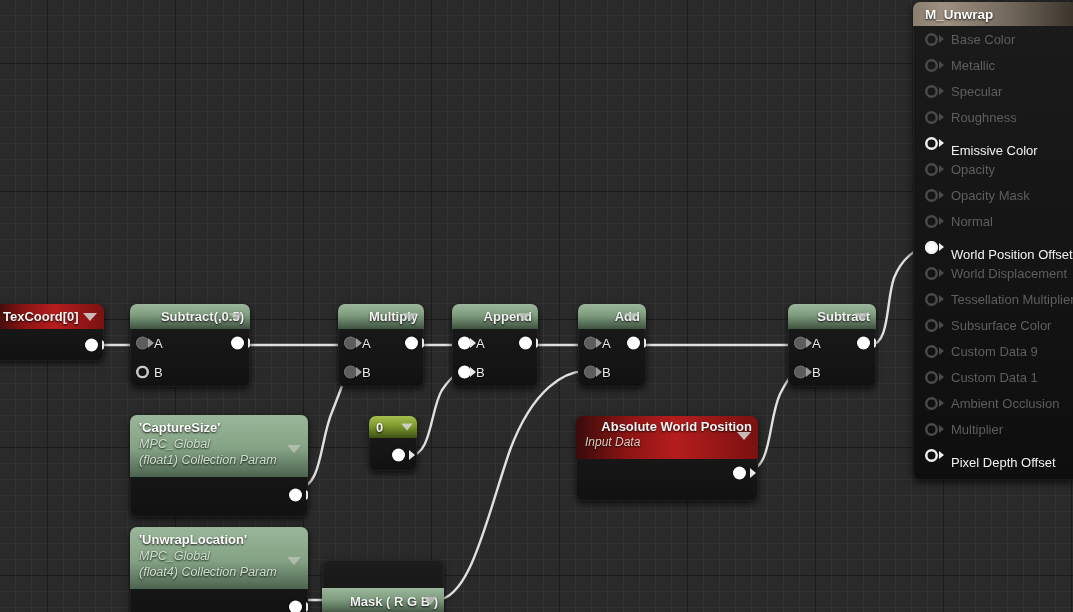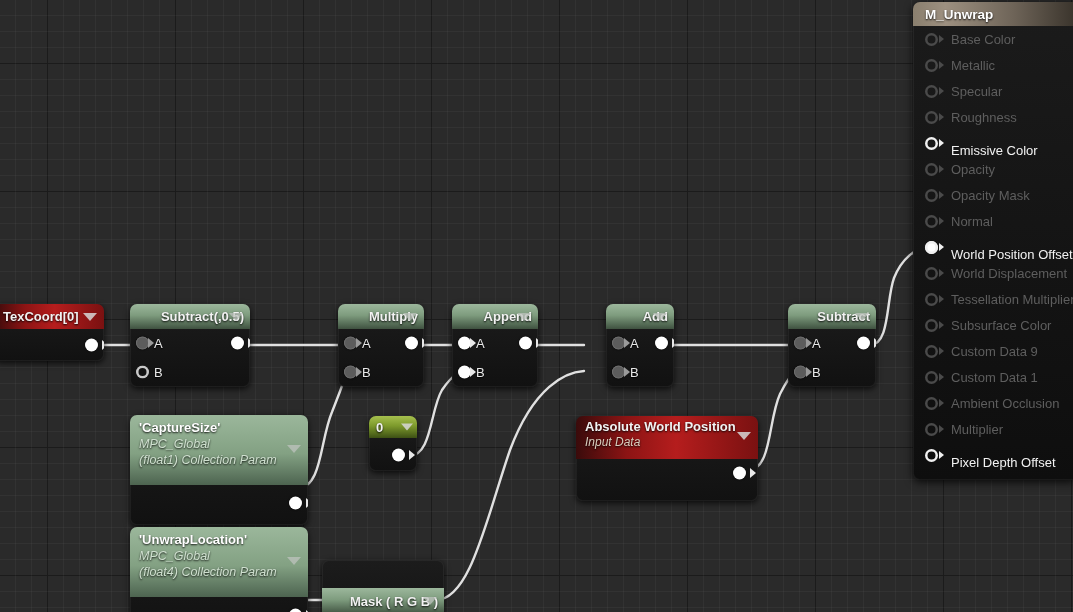--- a/index.html
+++ b/index.html
@@ -33,24 +33,24 @@
     position:relative;display:flex;align-items:center;
     height:25px;padding:0 6px 0 9px;
     font-size:13px;font-weight:bold;color:#f2f2f2;
     text-shadow:0 1px 2px rgba(0,0,0,.9);
     white-space:nowrap;
   }
   .node .title.green{background:linear-gradient(to bottom,#9cb79c 0%,#7e9c7e 45%,#3f5240 100%);justify-content:flex-end;}
   .node .title.greenbright{background:linear-gradient(to bottom,#a6c04e 0%,#7d9a2c 45%,#3d5014 100%);}
   .node .title.red{background:linear-gradient(to right,#3a0b0b 0%,#8c1414 28%,#b51d1d 55%,#7a1111 100%);}
   .node .title.tall{height:40px;display:block;padding-top:3px;}
-  .node .title.tall .t1{display:block;font-size:13px;font-weight:bold;line-height:16px;}
+  .node .title.tall .t1{display:block;font-size:13px;font-weight:bold;line-height:16px;text-align:right;}
   .node .title.tall .t2{display:block;font-size:12px;font-style:italic;font-weight:normal;
       color:#d9cdbd;line-height:15px;}
-  .node .title.param{height:58px;display:block;padding:4px 6px 8px 9px;
+  .node .title.param{height:58px;display:block;padding:4px 6px 0 9px;
       background:linear-gradient(to bottom,#9bb79b 0%,#83a183 55%,#4d6450 100%);}
   .node .title.param .p1{display:block;font-size:13px;font-weight:bold;color:#fff;line-height:17px;}
   .node .title.param .p2{display:block;font-size:12.5px;font-style:italic;font-weight:normal;
       color:#cfe0cf;line-height:16px;}
   .caret{
     position:absolute;right:7px;top:50%;transform:translateY(-50%);
     width:0;height:0;border-left:7px solid transparent;border-right:7px solid transparent;
     border-top:8px solid rgba(215,215,215,.85);
   }
   .caret.dim{border-top-color:rgba(190,195,190,.75);}
@@ -259,21 +259,21 @@
       <span class="arrow outA"></span>
     </div>
     <div class="row" style="height:30px;">
       <span class="pin in filledwhite"></span>
       <span class="arrow inW"></span>
       <span class="plabel l">B</span>
     </div>
   </div>
 </div>
 
-<div class="node" id="n-add" style="left:606px;top:304px;width:68px;">
+<div class="node" id="n-add" style="left:578px;top:304px;width:68px;">
   <div class="title green">
     <span>Add</span>
     <span class="caret dim"></span>
   </div>
   <div class="body">
     <div class="row" style="height:28px;">
       <span class="pin in filledgray"></span>
       <span class="arrow inA"></span>
       <span class="plabel l">A</span>
       <span class="pin out filledwhite"></span>

